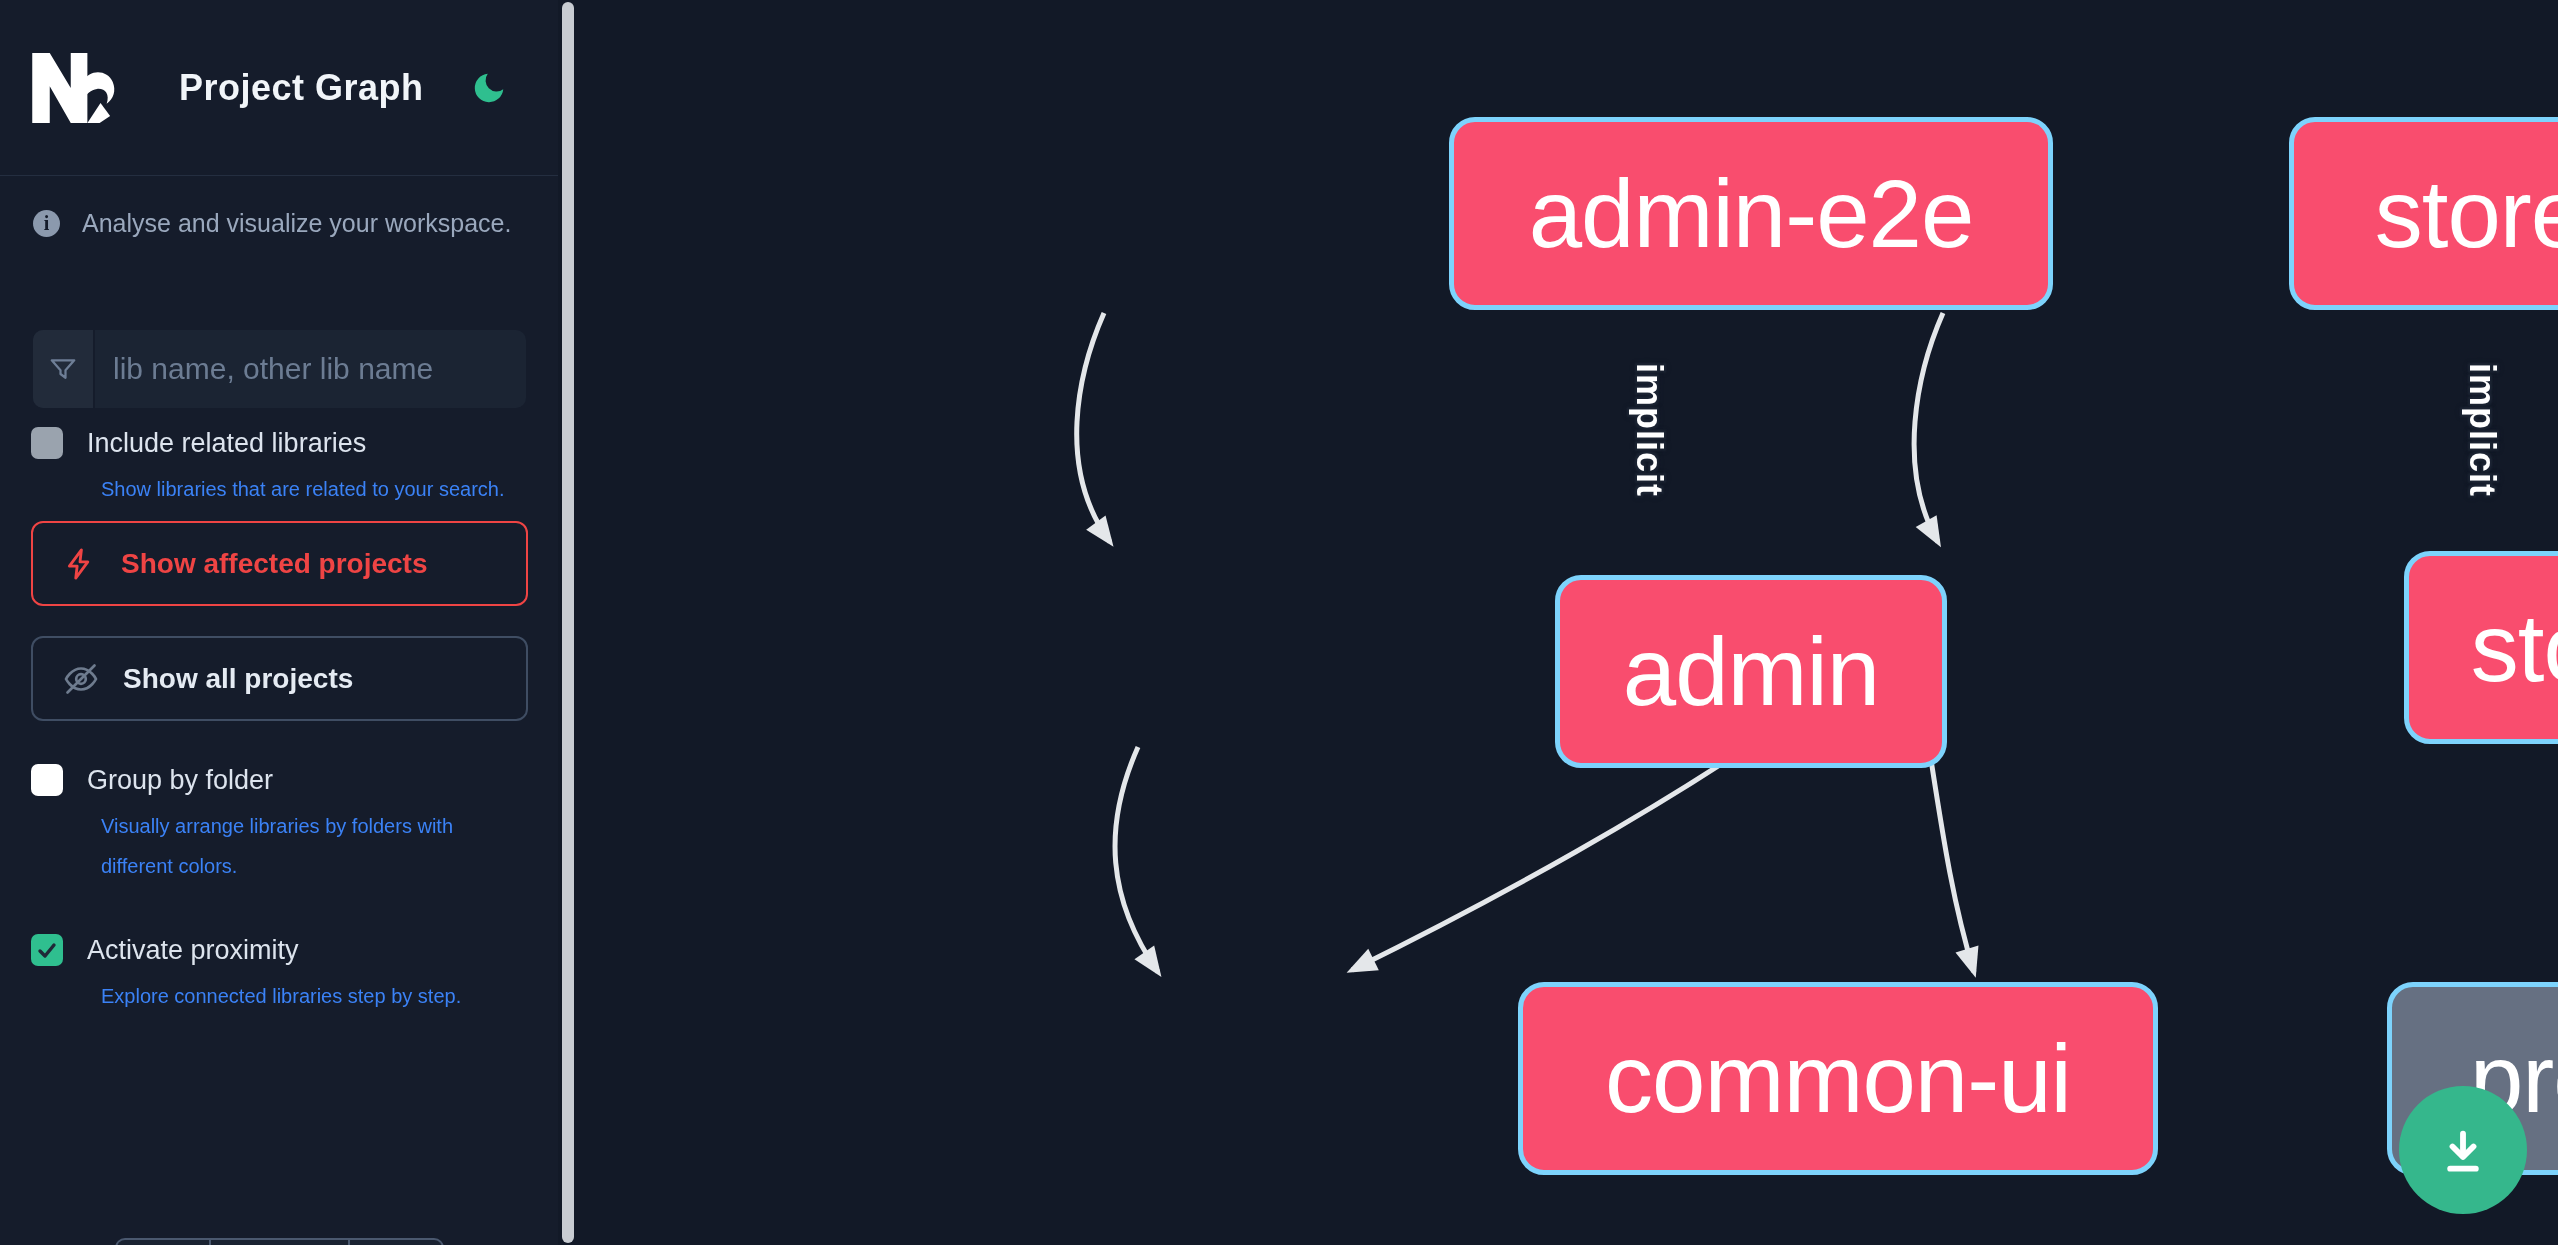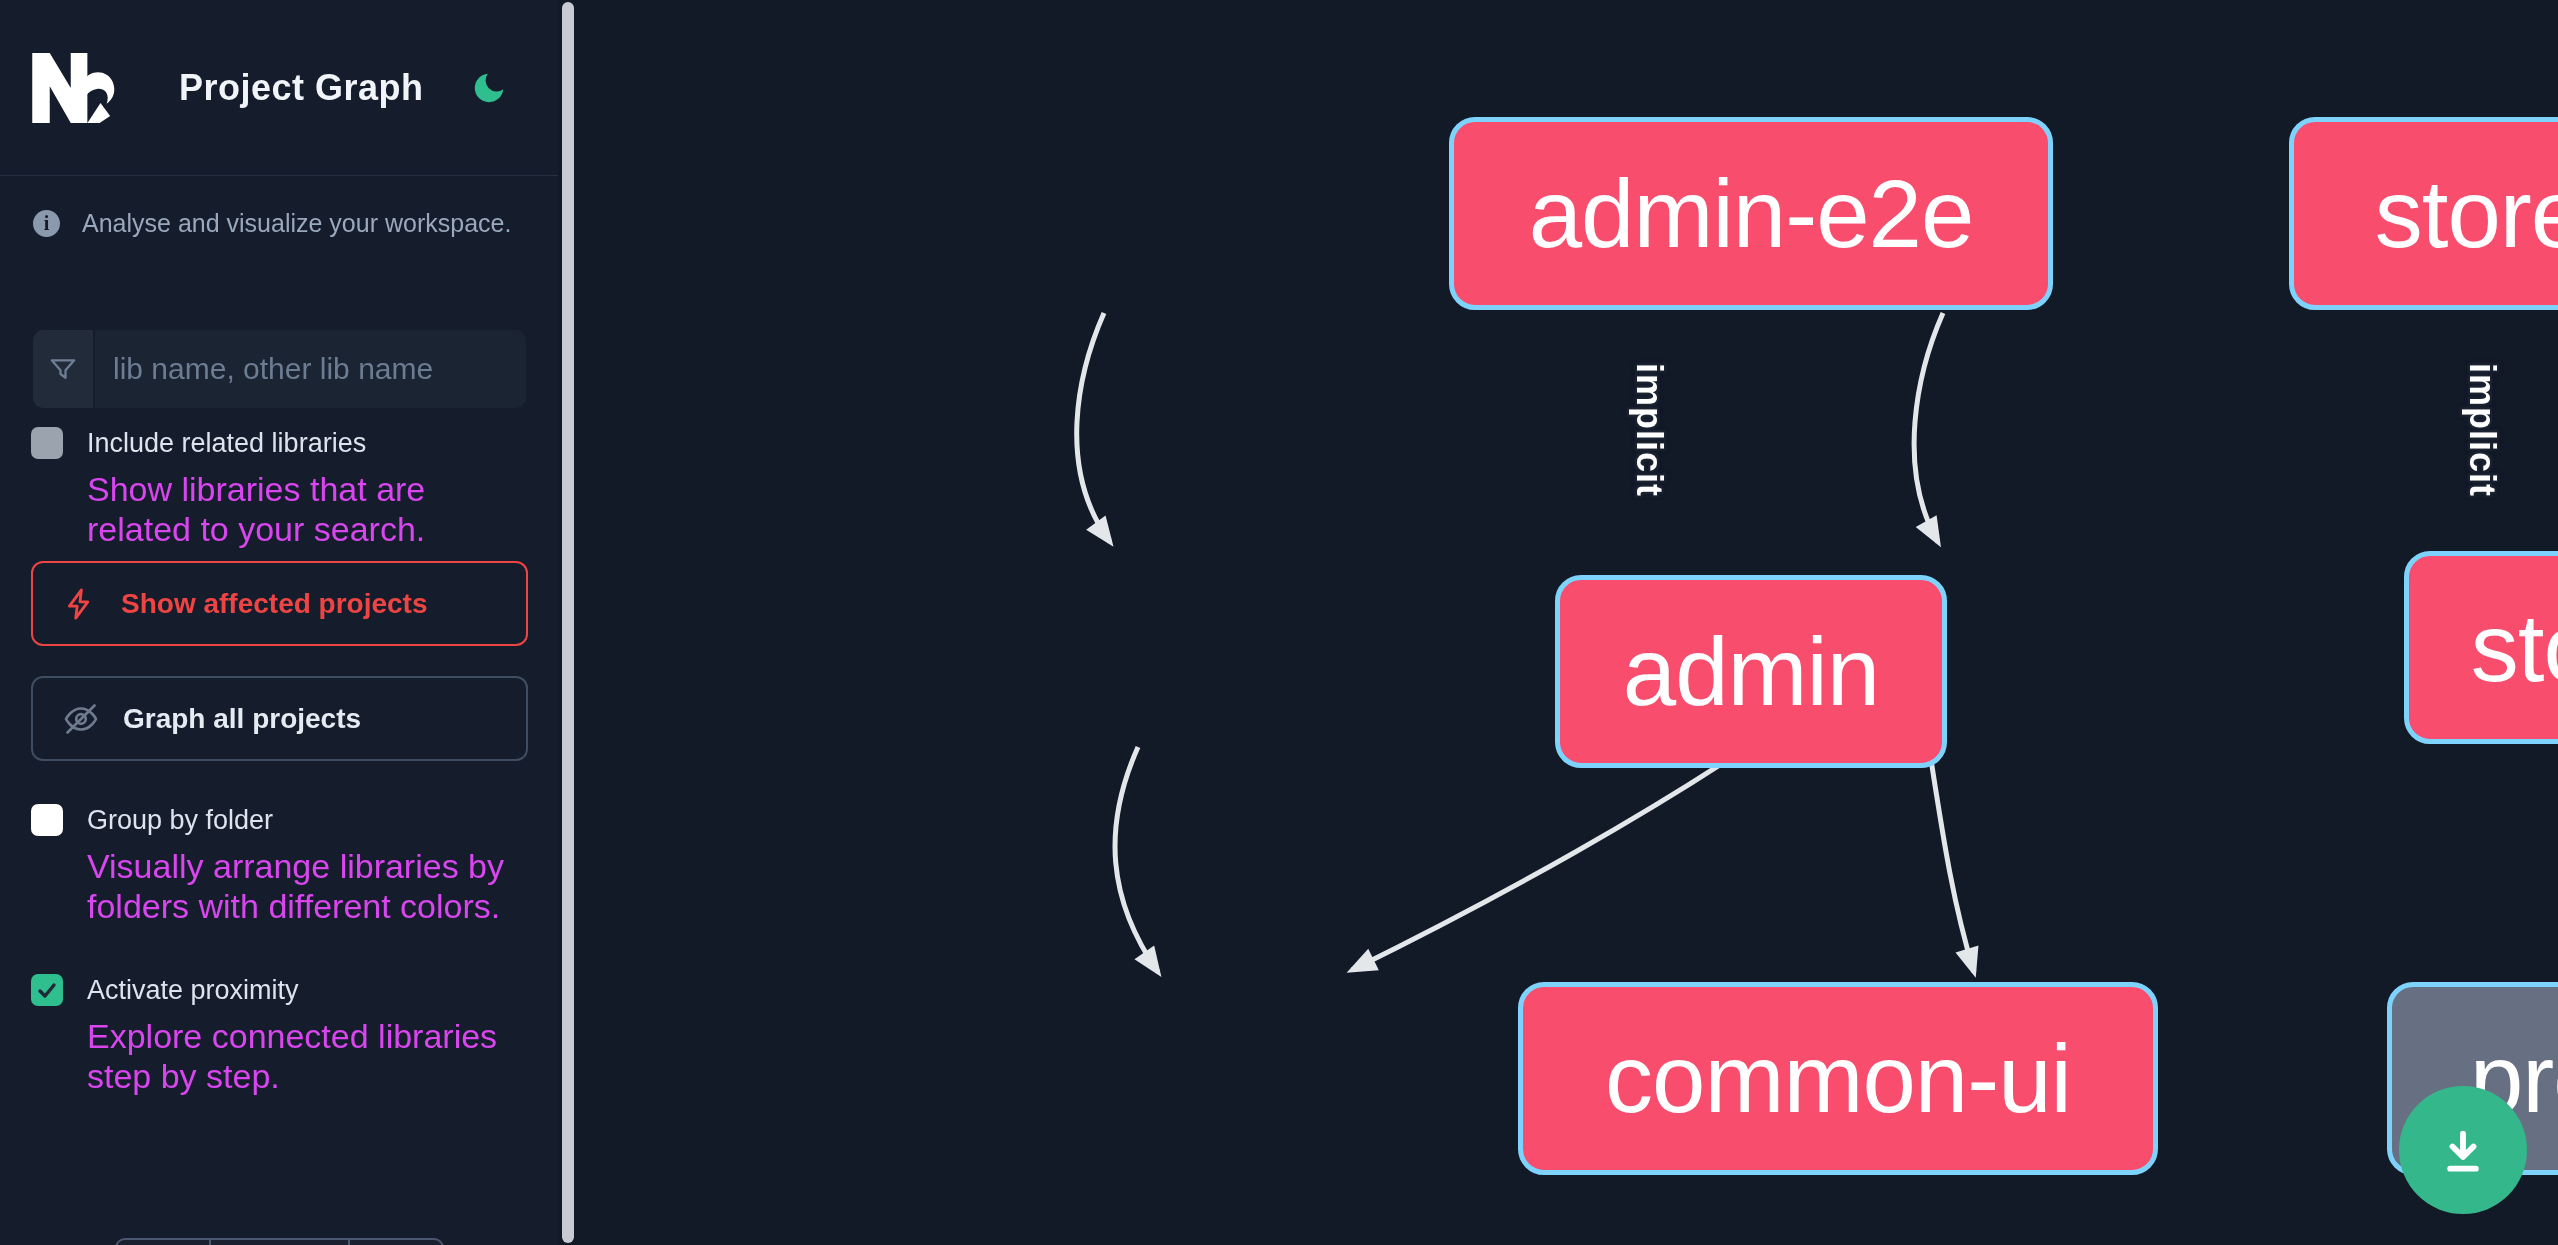--- a/index.html
+++ b/index.html
@@ -27,21 +27,21 @@
                   font-size:30px; padding:0 18px; font-family:"Liberation Sans", sans-serif; }
   .search-input::placeholder { color:#6c7c93; }
 
   .check-row { display:grid; grid-template-columns:56px 1fr; margin:17px 30px 0 31px; }
   .checkbox { width:32px; height:32px; border-radius:7px; margin-top:2px; cursor:pointer;
               display:flex; align-items:center; justify-content:center; }
   .cb-muted { background:#9aa3ae; }
   .cb-white { background:#ffffff; }
   .cb-checked { background:#2fbf8f; }
   .check-label { color:#dde4ee; font-size:27px; font-weight:400; line-height:36px; }
-  .check-desc { grid-column:2; color:#d946ef; font-size:34px; line-height:40px; margin-top:8px; max-width:430px; }
+  .check-desc { grid-column:2; color:#3b82f6; font-size:20px; line-height:40px; margin-top:8px; max-width:430px;margin-left:14px; }
 
   .sb-btn { margin:0 30px 0 31px; height:85px; width:497px; border-radius:12px; display:flex; align-items:center;
             padding-left:30px; gap:24px; cursor:pointer; background:transparent; }
   .btn-label { font-size:28px; font-weight:700; color:#e5ebf3; }
   .btn-all { margin-top:57px; background:#1c2534; border:3px solid #2f6bee; box-shadow:0 0 0 4px #fdfdfd; }
   .btn-affected { margin-top:12px; border:2px solid #ef4444; }
   .btn-affected .btn-label { color:#ef4444; }
   .btn-hide { margin-top:30px; border:2px solid #3f4d63; }
 
   .group-row { margin-top:41px; }
@@ -124,21 +124,21 @@
     </svg>
     <span class="btn-label">Show affected projects</span>
   </button>
 
   <button class="sb-btn btn-hide">
     <svg width="36" height="36" viewBox="0 0 24 24" fill="none" stroke="#6e7b8e" stroke-width="1.8" stroke-linecap="round" stroke-linejoin="round">
       <path d="M2 12s3.5-7 10-7 10 7 10 7-3.5 7-10 7S2 12 2 12z"></path>
         <circle cx="12" cy="12" r="3.2"></circle>
         <line x1="3" y1="21" x2="21" y2="3"></line>
     </svg>
-    <span class="btn-label">Graph all projects</span>
+    <span class="btn-label">Show all projects</span>
   </button>
 
   <div class="check-row group-row">
     <span class="checkbox cb-white"></span>
     <span class="check-label">Group by folder</span>
     <span class="check-desc">Visually arrange libraries by folders with different colors.</span>
   </div>
 
   <div class="check-row prox-row">
     <span class="checkbox cb-checked">

